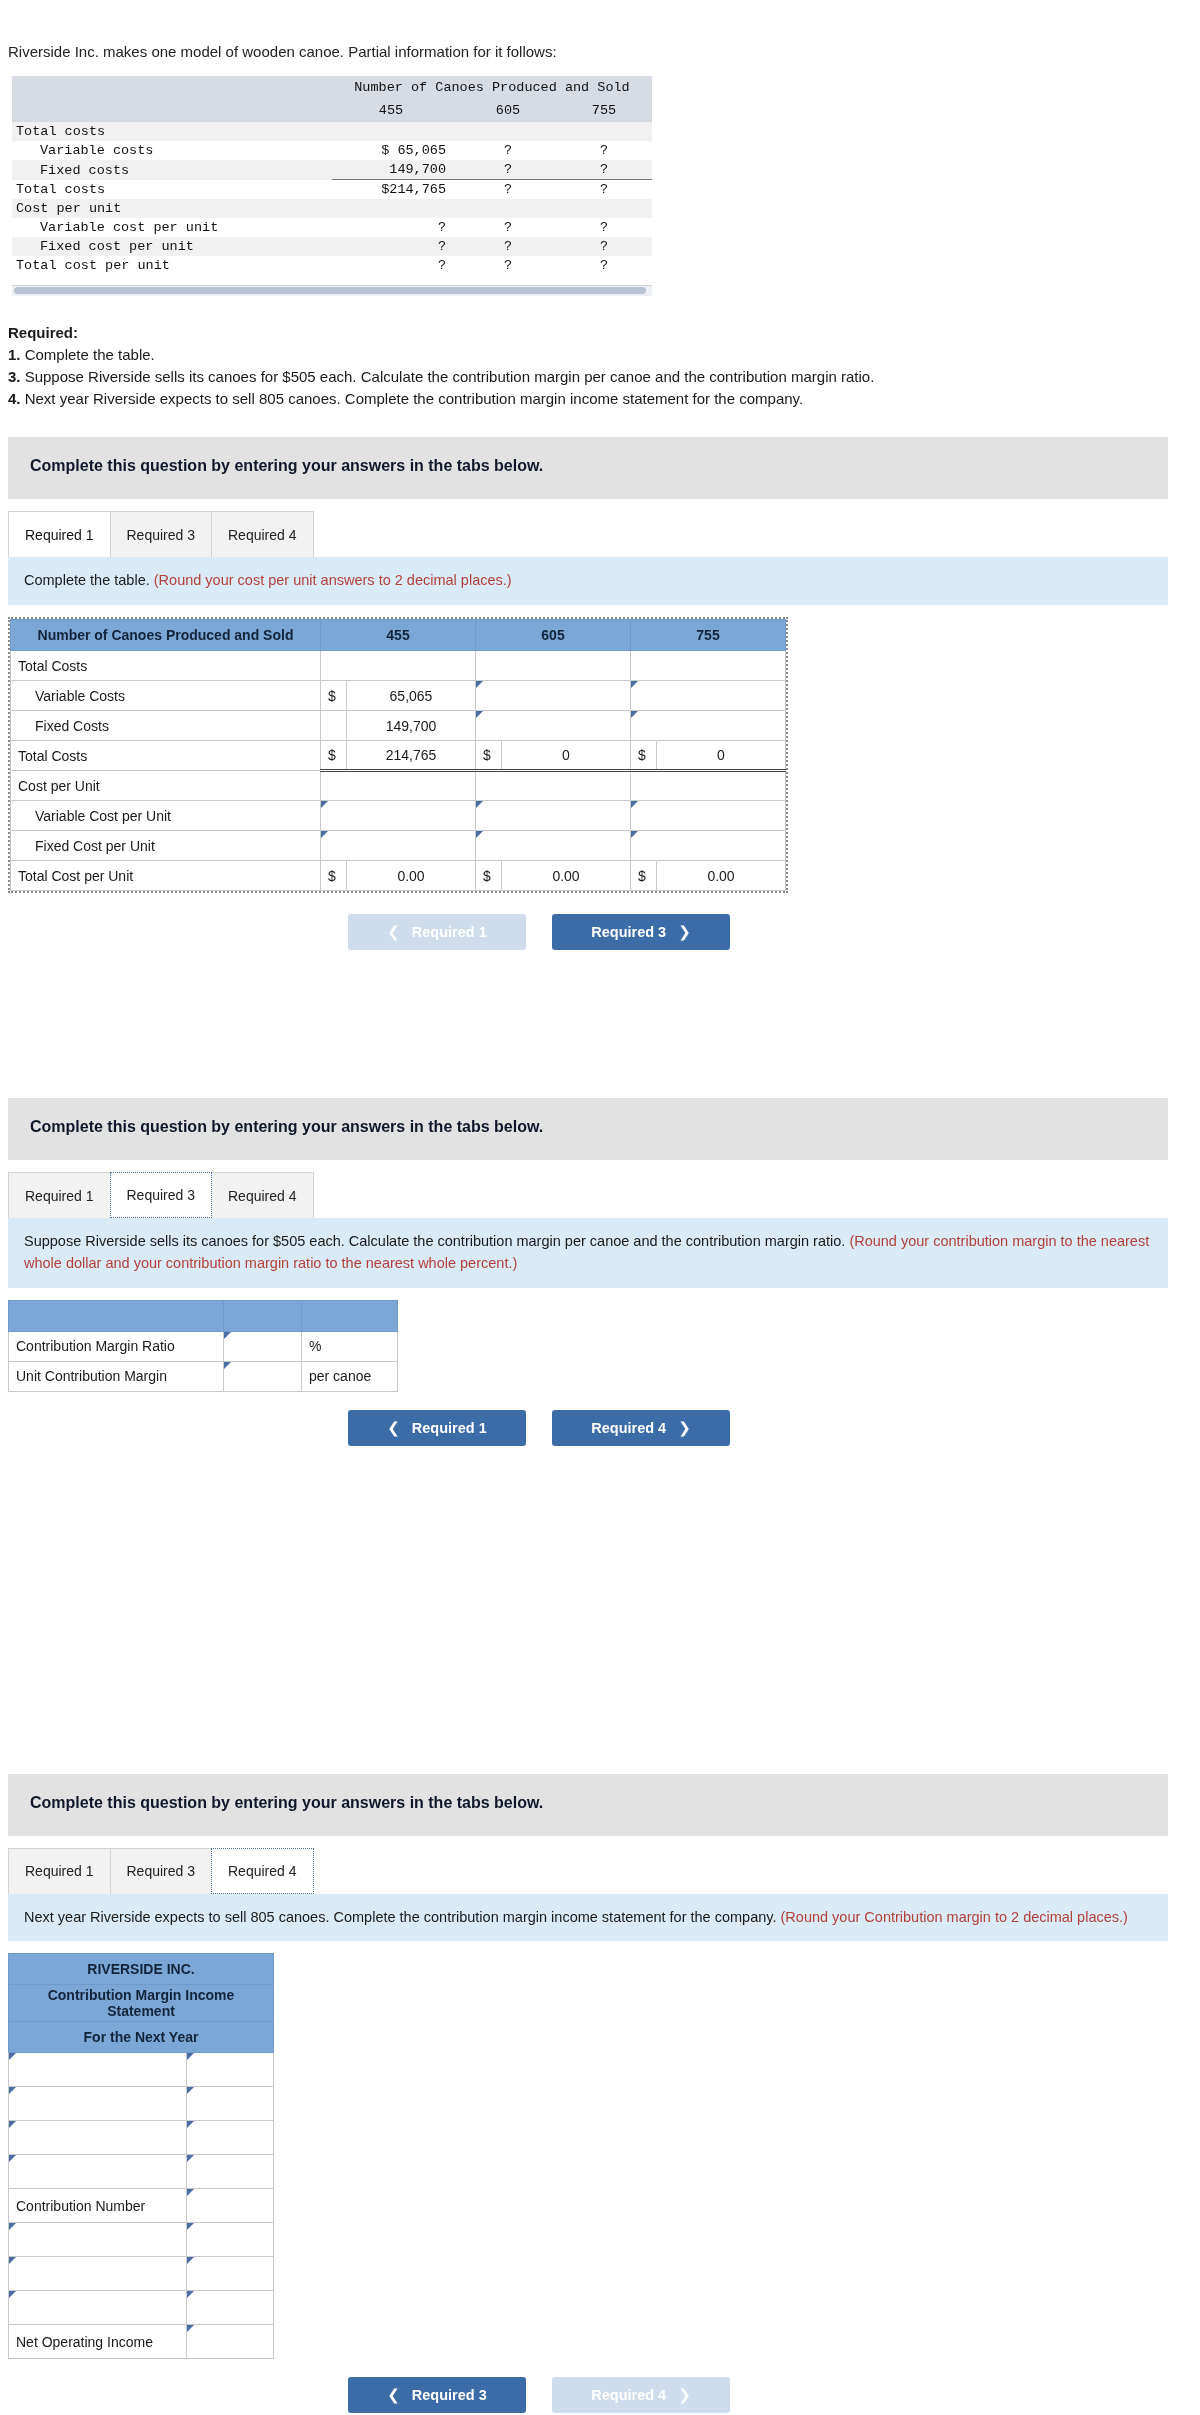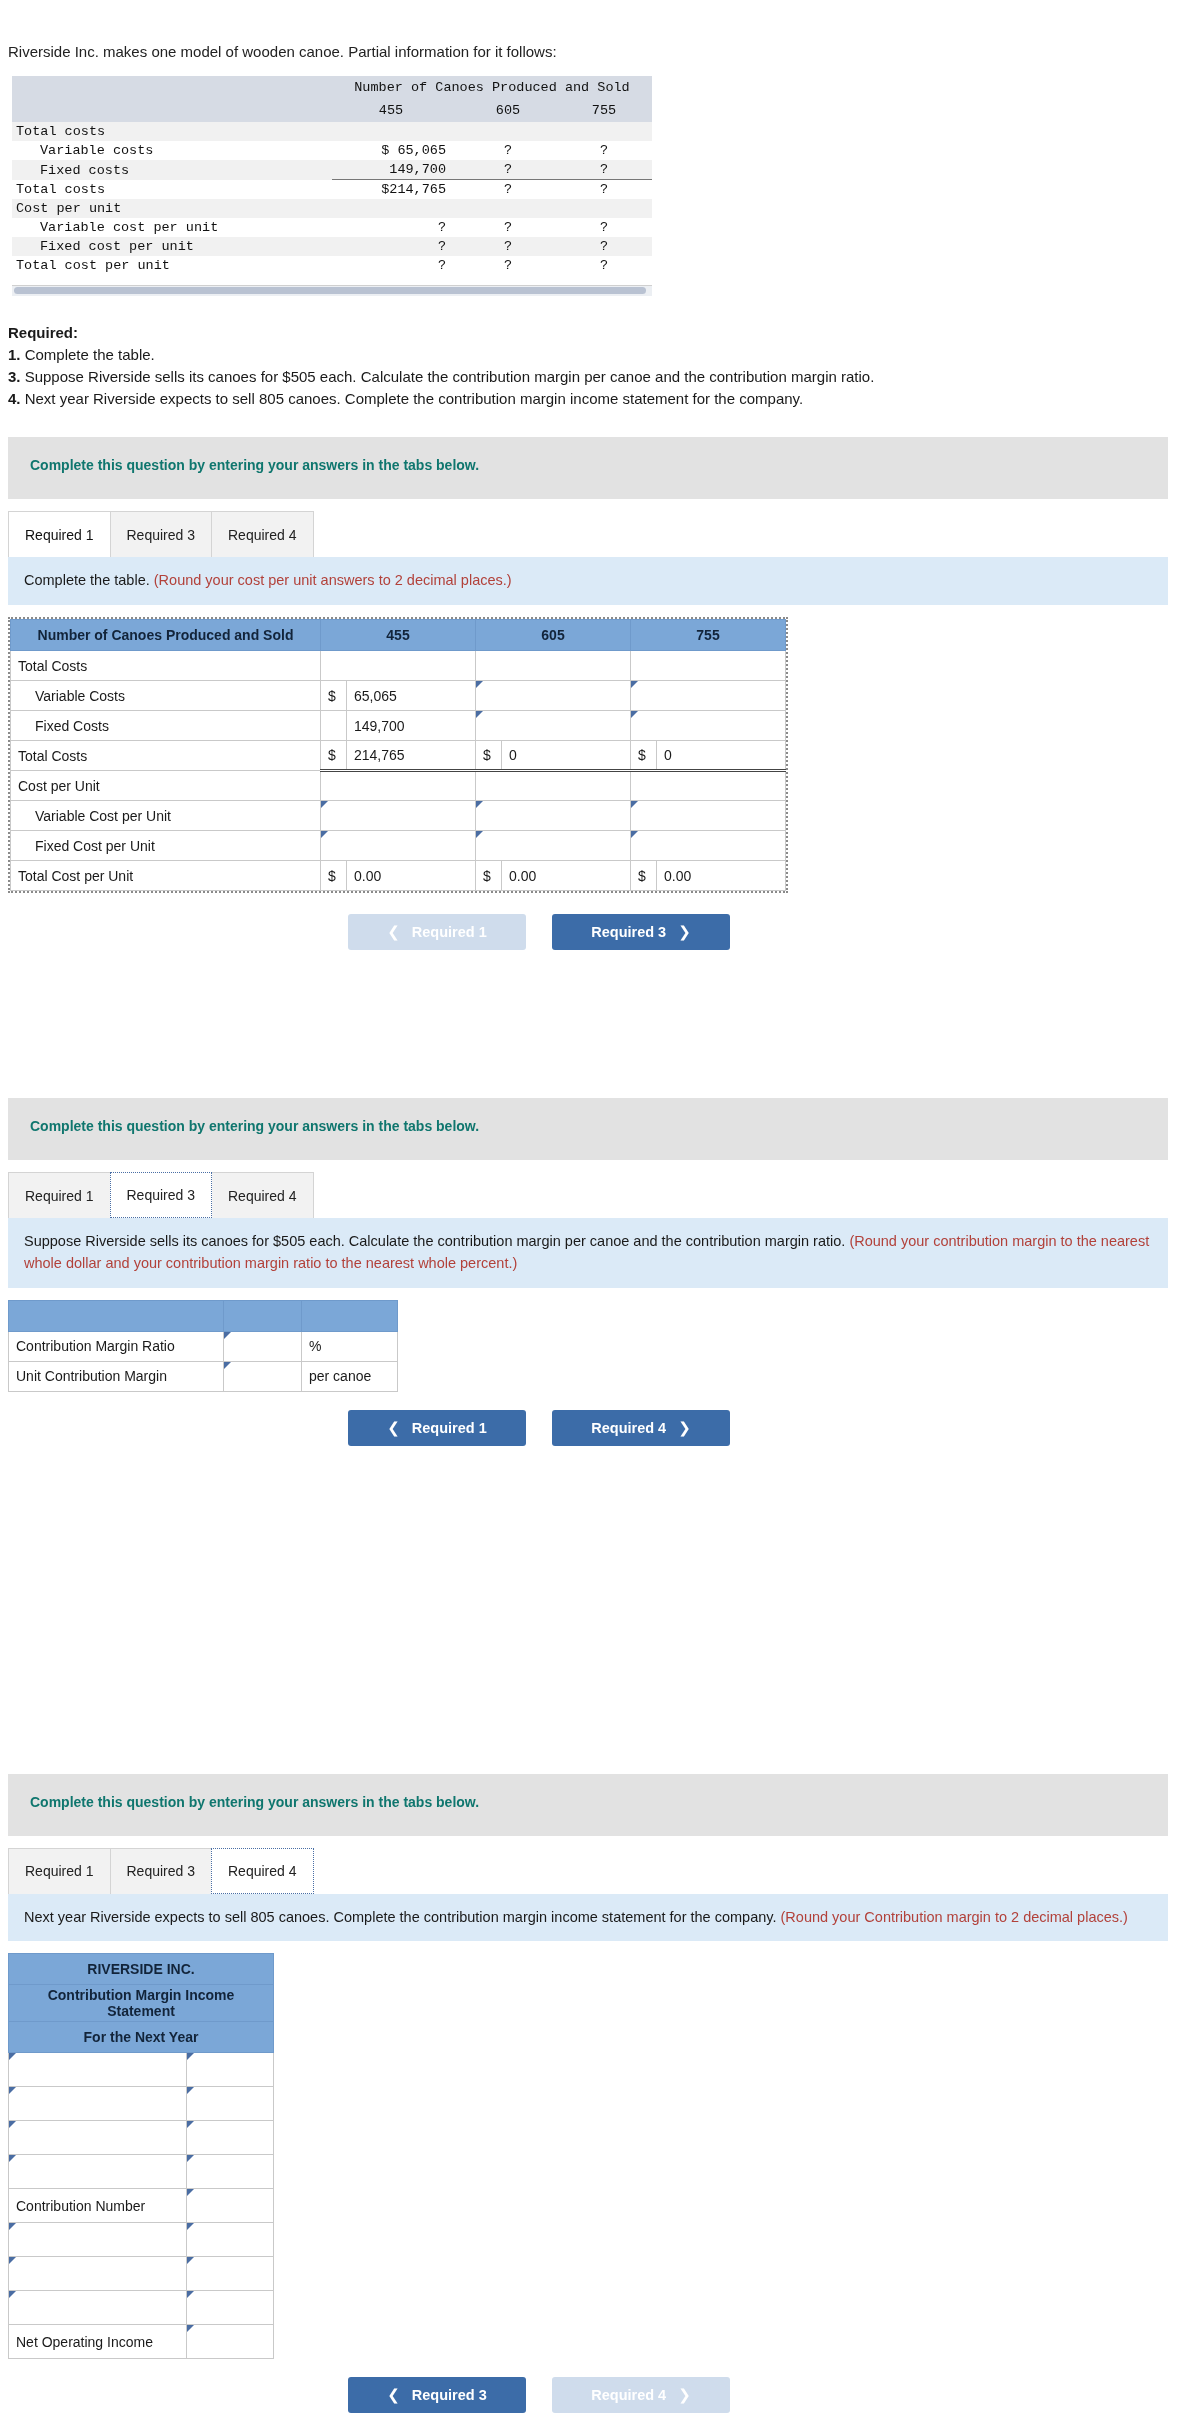--- a/index.html
+++ b/index.html
@@ -76,22 +76,22 @@
   }
   .req-block .ln { display: block; }
   .req-block b { font-weight: bold; }
 
   
   .panel { margin-top: 28px; width: 1160px; margin-left: 8px; }
   .panel-head {
     background: #e2e2e2;
     padding: 20px 22px;
     font-weight: bold;
-    font-size: 14px;
-    color: #0f766e;
+    font-size: 16px;
+    color: #0f172a;
     height: 62px;
   }
   .tabs { display: flex; margin-top: 12px; height: 46px; align-items: flex-end; }
   .tab {
     height: 46px;
     min-width: 96px;
     padding: 0 16px;
     display: flex; align-items: center; justify-content: center;
     font-size: 14px; color: #222;
     background: #f2f2f2;
@@ -135,21 +135,21 @@
   table.grid td.hd {
     background: #7ba7d7;
     color: #12243a;
     font-weight: bold;
     text-align: center;
     border: 1px solid #6f9acb;
     height: 31px;
   }
   td.lbl { text-align: left; }
   td.lbl.ind { padding-left: 24px !important; }
-  td.num { text-align: left; position: relative; }
+  td.num { text-align: center; position: relative; }
   td.cur { text-align: left; width: 26px; padding-right: 0 !important; }
   
   td.inp {
     background: #fff;
     border: 1.6px solid #7094bd;
     position: relative;
   }
   td.inp::before {
     content: "";
     position: absolute; left: 0px; top: 0px;

